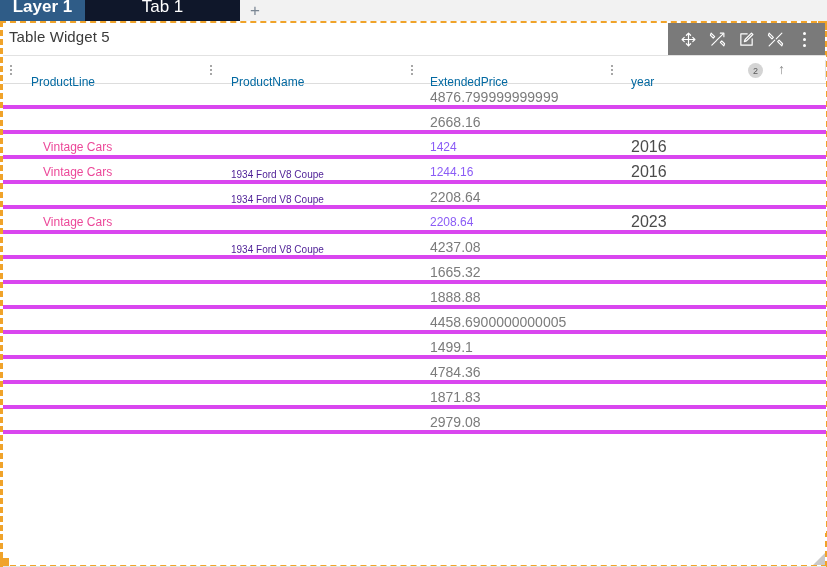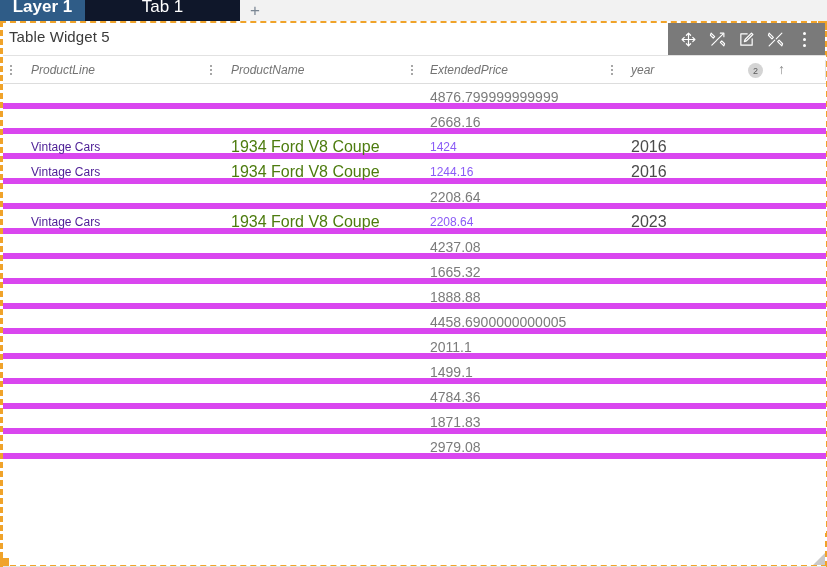--- a/index.html
+++ b/index.html
@@ -85,23 +85,23 @@
     background: #ffffff;
     border-top: 1px solid #e2e2e2;
   }
   .thead {
     position: relative;
     height: 28px;
     border-bottom: 1px solid #dddddd;
     background: #ffffff;
   }
   .th {
-    position: absolute; top: 0; height: 28px;
+    position: absolute; top: 12px; height: 28px;
     display: flex; align-items: center;
-    font-size: 12px; color: #737373; font-style: italic;
+    font-size: 12px; color: #0369a1;
   }
   .th-grip {
     position: absolute; top: 0; height: 28px; width: 12px;
     display: flex; flex-direction: column; align-items: center; justify-content: center;
     gap: 2px; cursor: col-resize;
   }
   .th-grip span { width: 2px; height: 2px; border-radius: 50%; background: #8a8a8a; }
   .sort-badge {
     position: absolute; top: 7px; left: 745px;
     width: 15px; height: 15px; border-radius: 50%;
@@ -113,25 +113,25 @@
     font-size: 14px; color: #8a8a8a; cursor: pointer;
   }
   .hdr-divider {
     position: absolute; right: 0; top: 4px;
     width: 1px; height: 20px; background: #e0e0e0;
   }
 
   .tbody { position: relative; height: 450px; overflow: hidden; }
   .row {
     position: relative; height: 25px;
-    border-bottom: 6px solid #d946ef;
+    border-bottom: 4px solid #d946ef;
   }
   .cell { position: absolute; top: 0; height: 25px; display: flex; align-items: center; }
-  .c-line  { left: 28px; font-size: 12px; color: #4c1d95; }
-  .c-name  { left: 228px; font-size: 16px; color: #4d7c0f; }
+  .c-line  { left: 40px; font-size: 12px; color: #ec4899; }
+  .c-name  { left: 228px; font-size: 10px; color: #4c1d95; margin-top: 28px; }
   .c-price { left: 427px; font-size: 12px; color: #8b5cf6; }
   .c-year  { left: 628px; font-size: 16px; color: #4b4b4b; }
   .row.summary .c-price { font-size: 14px; color: #7b7b7b; }
 
   
   .hscroll {
     position: absolute; left: 0; top: 510px;
     width: 823px; height: 17px;
     background: #f1f1f1;
     border-top: 1px solid #e4e4e4;
@@ -294,26 +294,20 @@
         </div>
         <div class="row summary">
           <div class="cell c-line"></div>
           <div class="cell c-name"></div>
           <div class="cell c-price">4458.6900000000005</div>
           <div class="cell c-year"></div>
         </div>
         <div class="row summary">
           <div class="cell c-line"></div>
           <div class="cell c-name"></div>
-          <div class="cell c-price">2011.1</div>
-          <div class="cell c-year"></div>
-        </div>
-        <div class="row summary">
-          <div class="cell c-line"></div>
-          <div class="cell c-name"></div>
           <div class="cell c-price">1499.1</div>
           <div class="cell c-year"></div>
         </div>
         <div class="row summary">
           <div class="cell c-line"></div>
           <div class="cell c-name"></div>
           <div class="cell c-price">4784.36</div>
           <div class="cell c-year"></div>
         </div>
         <div class="row summary">

